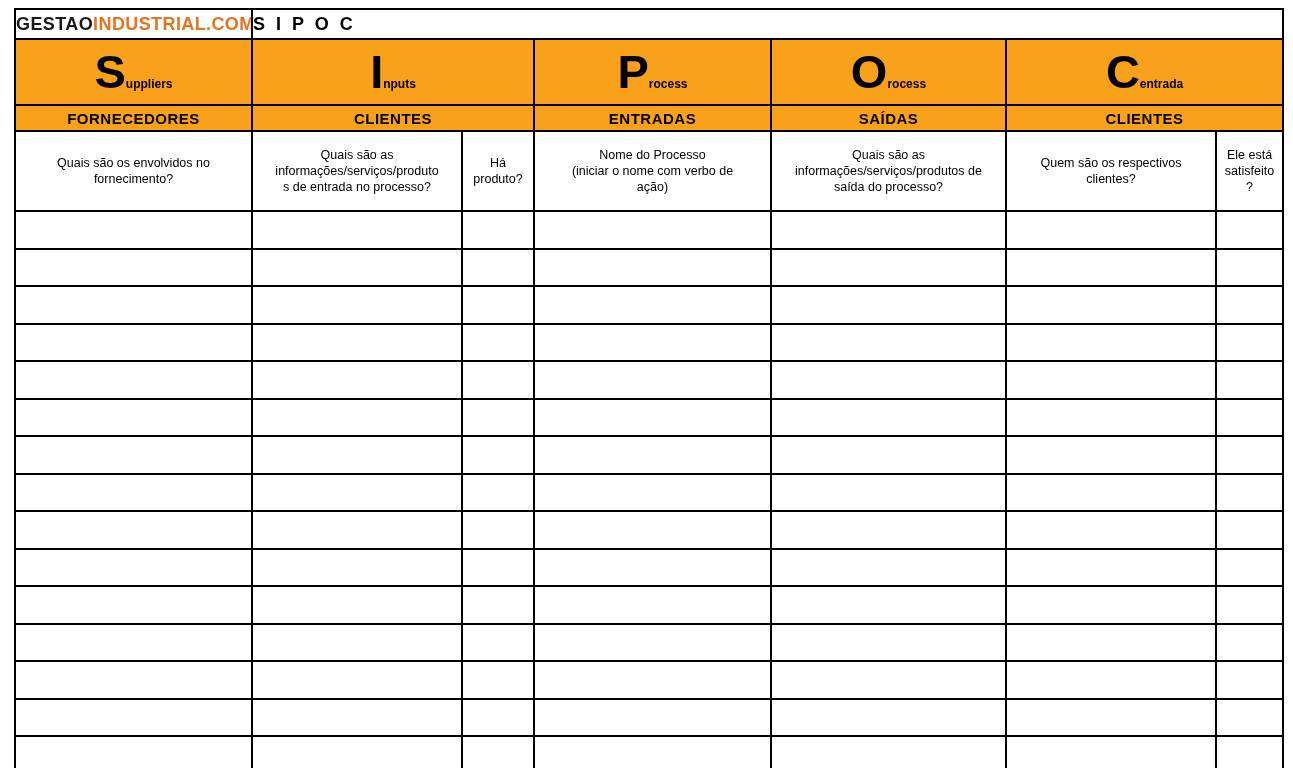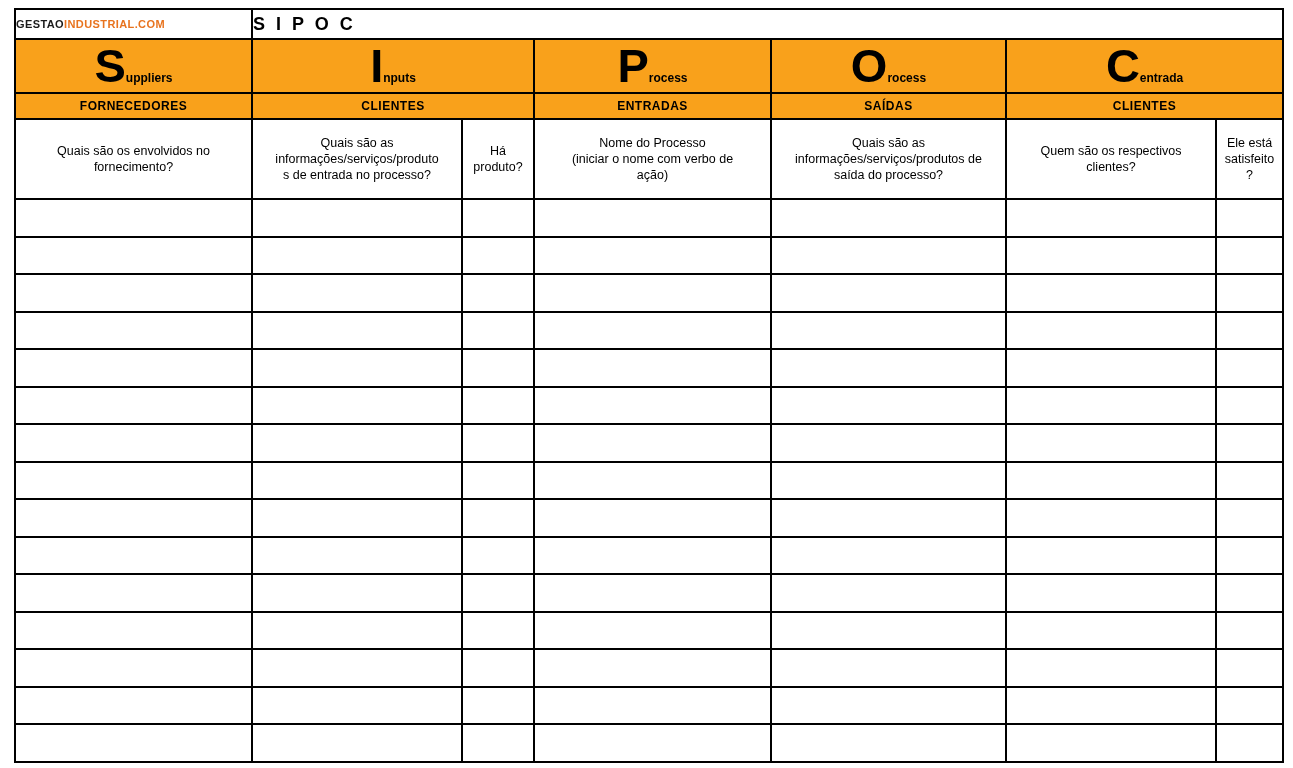--- a/index.html
+++ b/index.html
@@ -28,31 +28,31 @@
     table-layout: fixed;
     margin: 8px 0 0 14px;
     width: 1268px;
   }
   table.sipoc td {
     border: 2px solid var(--border);
     overflow: hidden;
     padding: 0;
   }
   tr.title-row { height: 30px; }
-  tr.letters-row { height: 54px; margin-left: 32px; }
+  tr.letters-row { height: 66px; margin-left: 32px; }
   tr.labels-row { height: 26px; }
   tr.questions-row { height: 80px; }
   tr.empty-row { height: 37.5px; }
 
   .logo-cell {
     background: var(--bg);
     border-width: 3px;
     padding-left: 7px;
     font-weight: bold;
-    font-size: 11px;
+    font-size: 18px;
     letter-spacing: 0.4px;
     vertical-align: middle;
     white-space: nowrap;
   }
   .logo-black { color: #1a1a1a; }
   .logo-orange { color: var(--logo-orange); }
 
   .title-cell {
     text-align: left;
     vertical-align: middle;
@@ -75,21 +75,21 @@
   }
   .letter-cell .small {
     font-size: 12px;
     font-weight: bold;
   }
 
   .label-cell {
     text-align: center;
     vertical-align: middle;
     font-weight: bold;
-    font-size: 12px;
+    font-size: 15px;
     letter-spacing: 0.5px;
   }
 
   .question-cell {
     text-align: center;
     vertical-align: middle;
     font-size: 12.5px;
     line-height: 1.3;
     white-space: pre-line;
     padding: 2px 1px;

